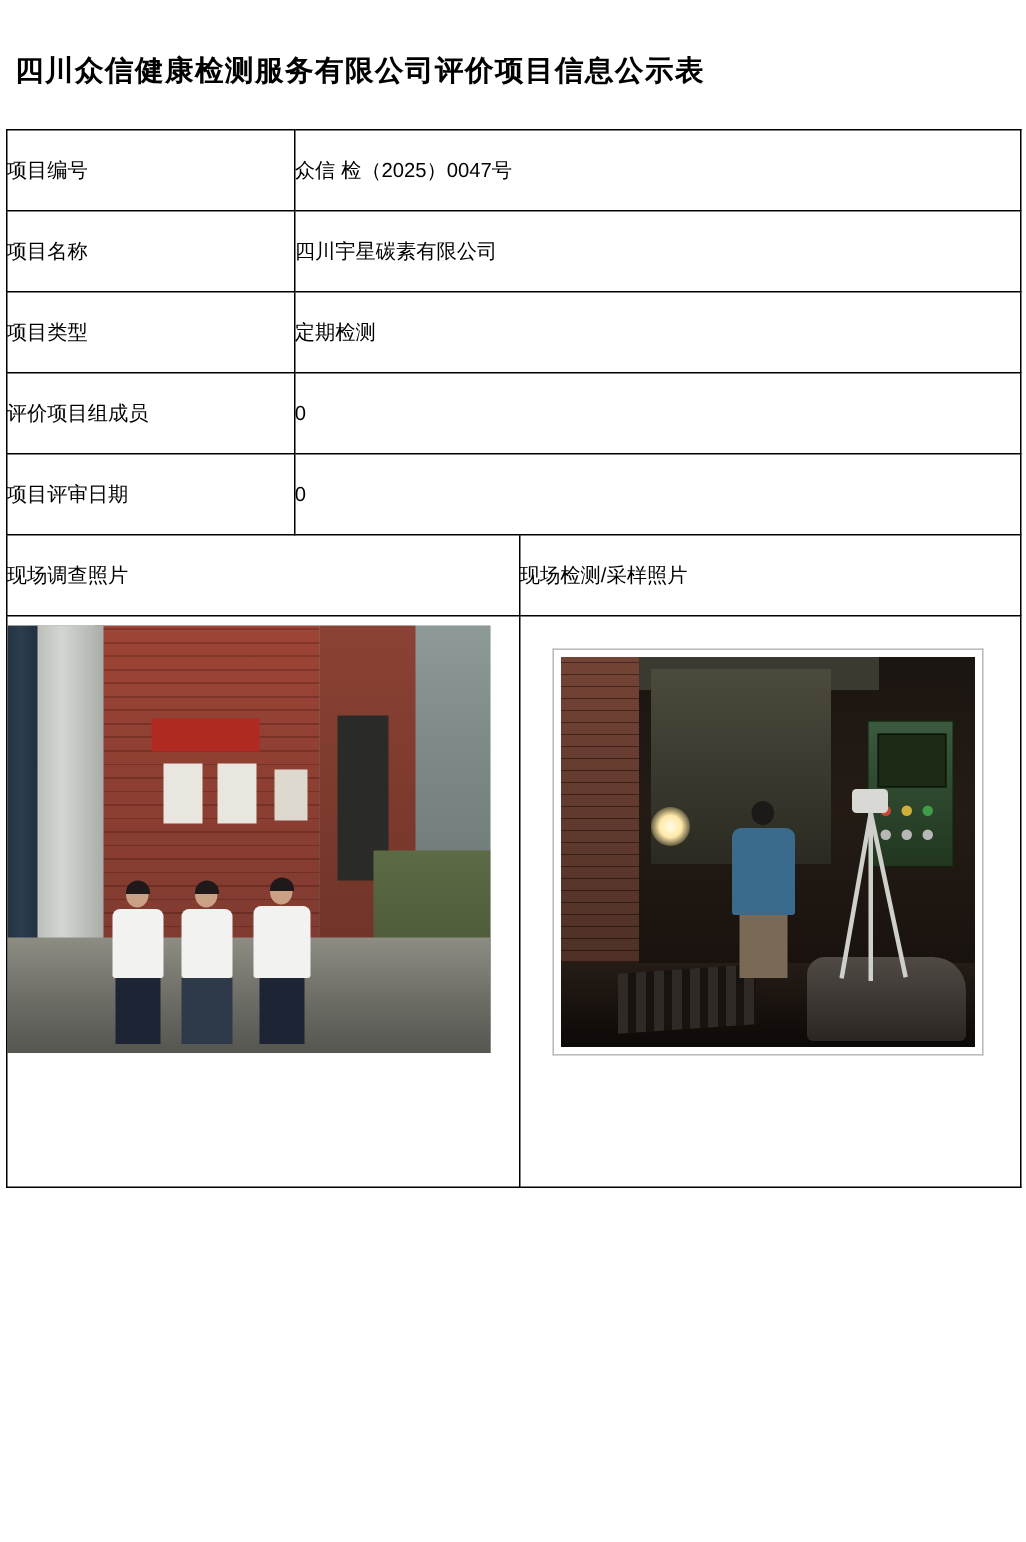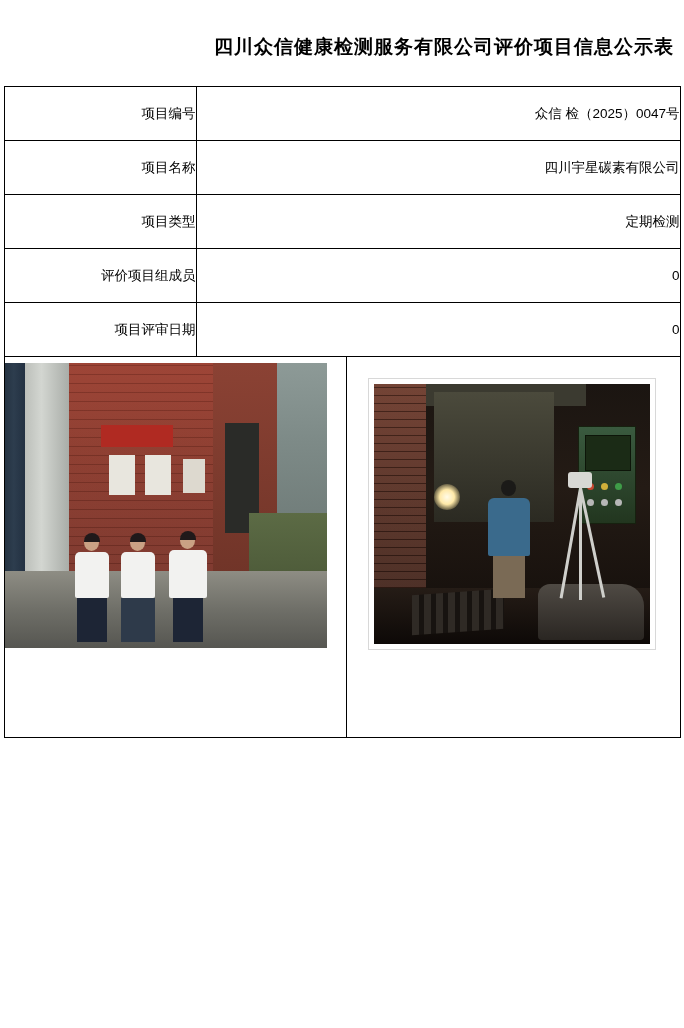--- a/index.html
+++ b/index.html
@@ -14,37 +14,37 @@
     color: #000000;
     overflow: hidden;
   }
   .page {
     width: 684px;
     height: 1028px;
     position: relative;
     box-sizing: border-box;
   }
   .title {
-    text-align: right;
+    text-align: left;
     font-size: 19px;
     font-weight: bold;
     letter-spacing: 1px;
     padding: 34px 10px 26px 10px;
     color: #000;
   }
   table.main {
     width: 676px;
     margin: 0 auto;
     border-collapse: collapse;
     table-layout: fixed;
   }
   table.main td {
     border: 1px solid #000000;
     font-size: 13.5px;
-    text-align: right;
+    text-align: left;
     vertical-align: middle;
     padding: 0;
     height: 53px;
     color: #000;
   }
   td.label {
     width: 192px;
   }
   td.value {
     text-align: center;
@@ -280,20 +280,24 @@
       <tr>
         <td class="label">评价项目组成员</td>
         <td class="value" colspan="3">0</td>
       </tr>
       <tr>
         <td class="label">项目评审日期</td>
         <td class="value" colspan="3">0</td>
       </tr>
 
 
+      <tr>
+        <td class="photo-head" colspan="2">现场调查照片</td>
+        <td class="photo-head" colspan="2">现场检测/采样照片</td>
+      </tr>
 
       <tr>
         <td class="photo-cell" colspan="2">
           <div class="photo-inner">
             <div class="photo1">
               <div class="p1-sky"></div>
               <div class="p1-wall"></div>
               <div class="p1-wallgrain"></div>
               <div class="p1-rightwall"></div>
               <div class="p1-door"></div>

